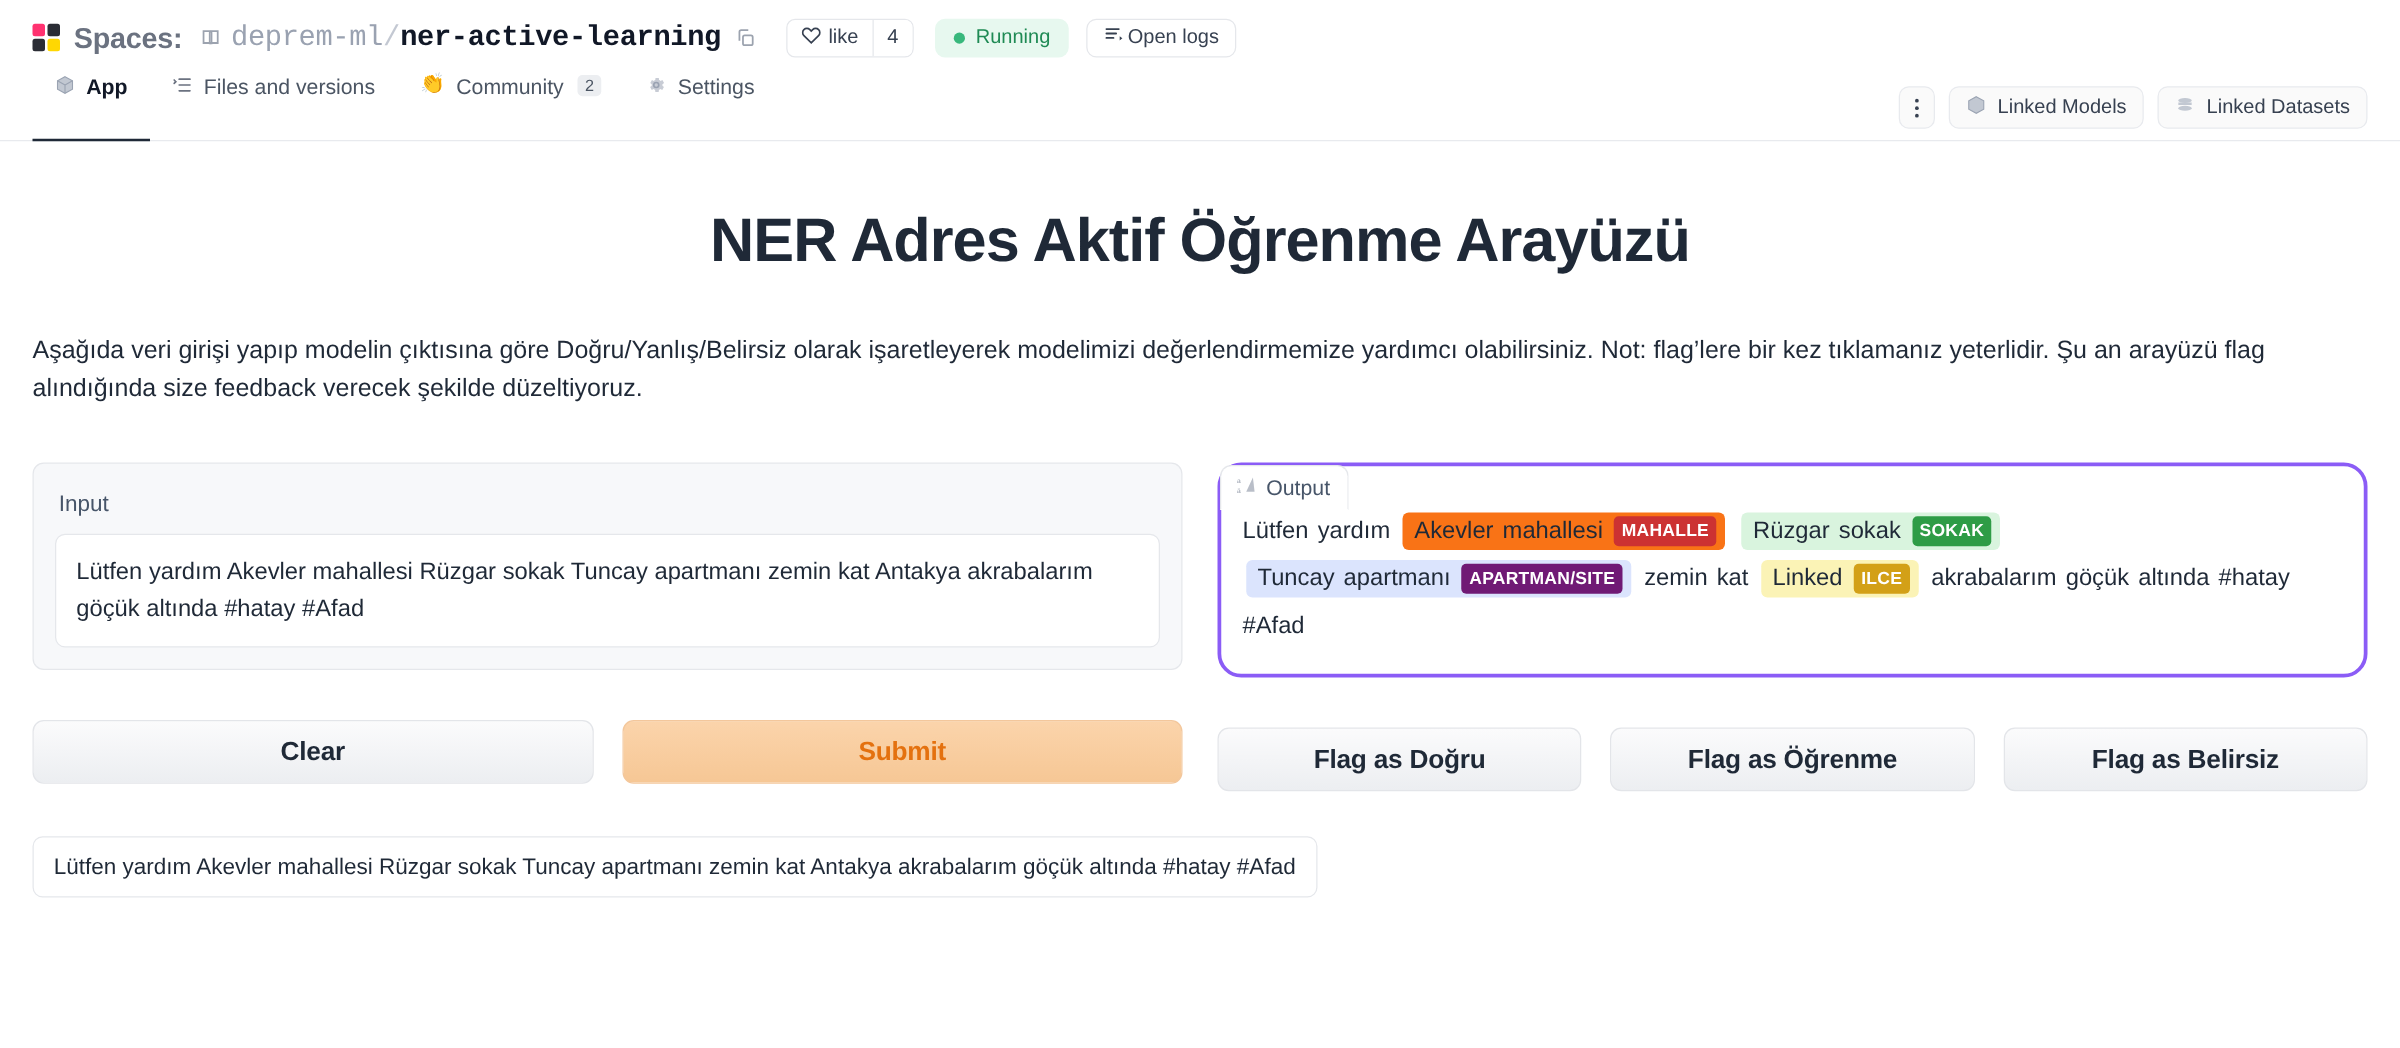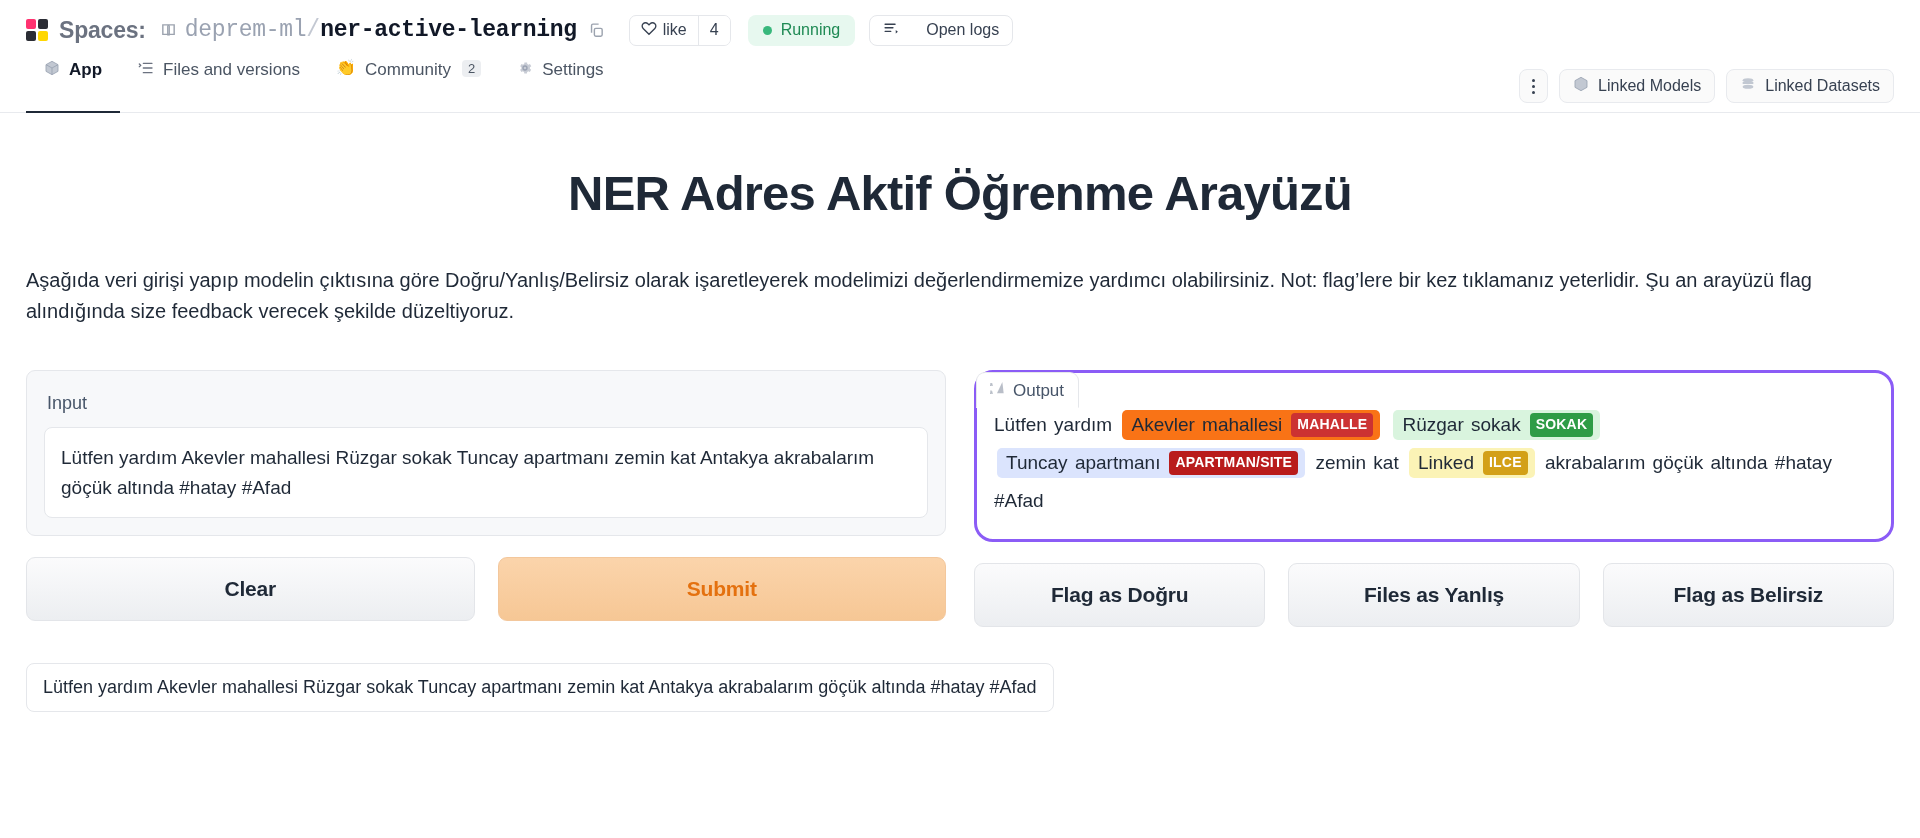--- a/index.html
+++ b/index.html
@@ -98,21 +98,21 @@
     padding: 0 15px;
     border-radius: 8px;
     background: #e7f8ef;
     color: #1f8a54;
     font-size: 16px;
   }
   .running-dot { width: 9px; height: 9px; border-radius: 50%; background: #38b87c; }
 
   .openlogs-btn {
     margin-left: 14px;
-    display: flex; align-items: center; gap: 26px;
+    display: flex; align-items: center; gap: 2px;
     height: 31px;
     padding: 0 13px;
     border: 1px solid #e5e7eb;
     border-radius: 8px;
     background: #fff;
     font-size: 16px;
     color: #374151;
   }
 
   
@@ -212,29 +212,30 @@
     padding: 15px 16px;
     font-size: 19px;
     line-height: 1.55;
     color: #1f2937;
     min-height: 84px;
   }
 
   .btn-row { display: flex; gap: 23px; margin-top: 21px; }
   .btn {
     flex: 1 1 0;
-    height: 64px;
+    height: 51px;
     border-radius: 9px;
     border: 1px solid #e3e5e9;
     background: linear-gradient(#fbfbfc, #eceef1);
     font-size: 21px;
     font-weight: 700;
     color: #1f2937;
     display: flex; align-items: center; justify-content: center;
     letter-spacing: -0.2px;
+    margin-top: 19px;
   }
   .btn.primary {
     background: linear-gradient(#fbd4ab, #f6c795);
     border-color: #f3c79c;
     color: #e4710f;
   }
 
   
   .out-shell {
     border: 3px solid #8b5cf6;
@@ -465,29 +466,29 @@
           <span>Output</span>
         </div>
         <div class="out-body"><span>Lütfen yardım </span><span class="ner" style="background: #f97316;">
               <span>Akevler mahallesi</span>
               <span class="lbl" style="background: rgb(204, 50, 50);">MAHALLE</span>
             </span> <span class="ner" style="background: rgb(217, 244, 222);">
               <span>Rüzgar sokak</span>
               <span class="lbl" style="background: rgb(46, 156, 70);">SOKAK</span>
             </span> <span class="ner" style="background: rgb(219, 228, 253);">
               <span>Tuncay apartmanı</span>
-              <span class="lbl" style="background: #b91c1c;">APARTMAN/SITE</span>
+              <span class="lbl" style="background: #701a75;">APARTMAN/SITE</span>
             </span> <span>zemin kat </span><span class="ner" style="background: rgb(251, 243, 182);">
               <span>Linked</span>
               <span class="lbl" style="background: rgb(211, 160, 23);">ILCE</span>
             </span> <span>akrabalarım göçük altında #hatay #Afad </span></div>
       </div>
       <div class="out-buttons">
         <div class="btn">Flag as Doğru</div>
-        <div class="btn">Files as Yanlış</div>
+        <div class="btn">Flag as Öğrenme</div>
         <div class="btn">Flag as Belirsiz</div>
       </div>
     </div>
   </div>
 
   <div class="examples-wrap">
     <div class="example-row">Lütfen yardım Akevler mahallesi Rüzgar sokak Tuncay apartmanı zemin kat Antakya akrabalarım göçük altında #hatay #Afad</div>
   </div>
 
 </div>

